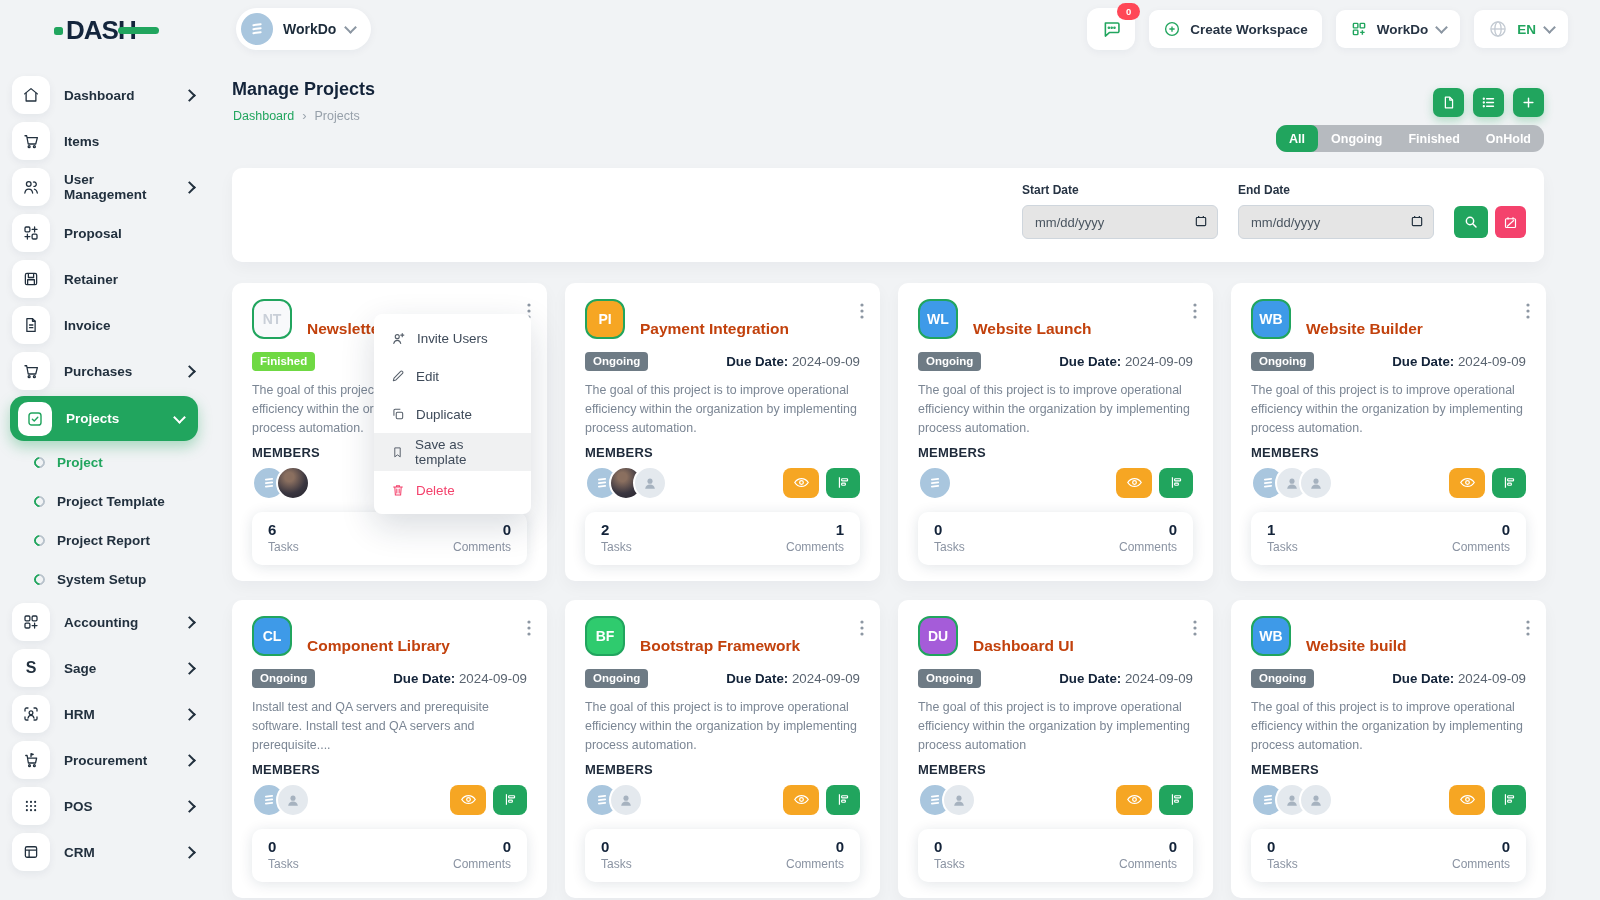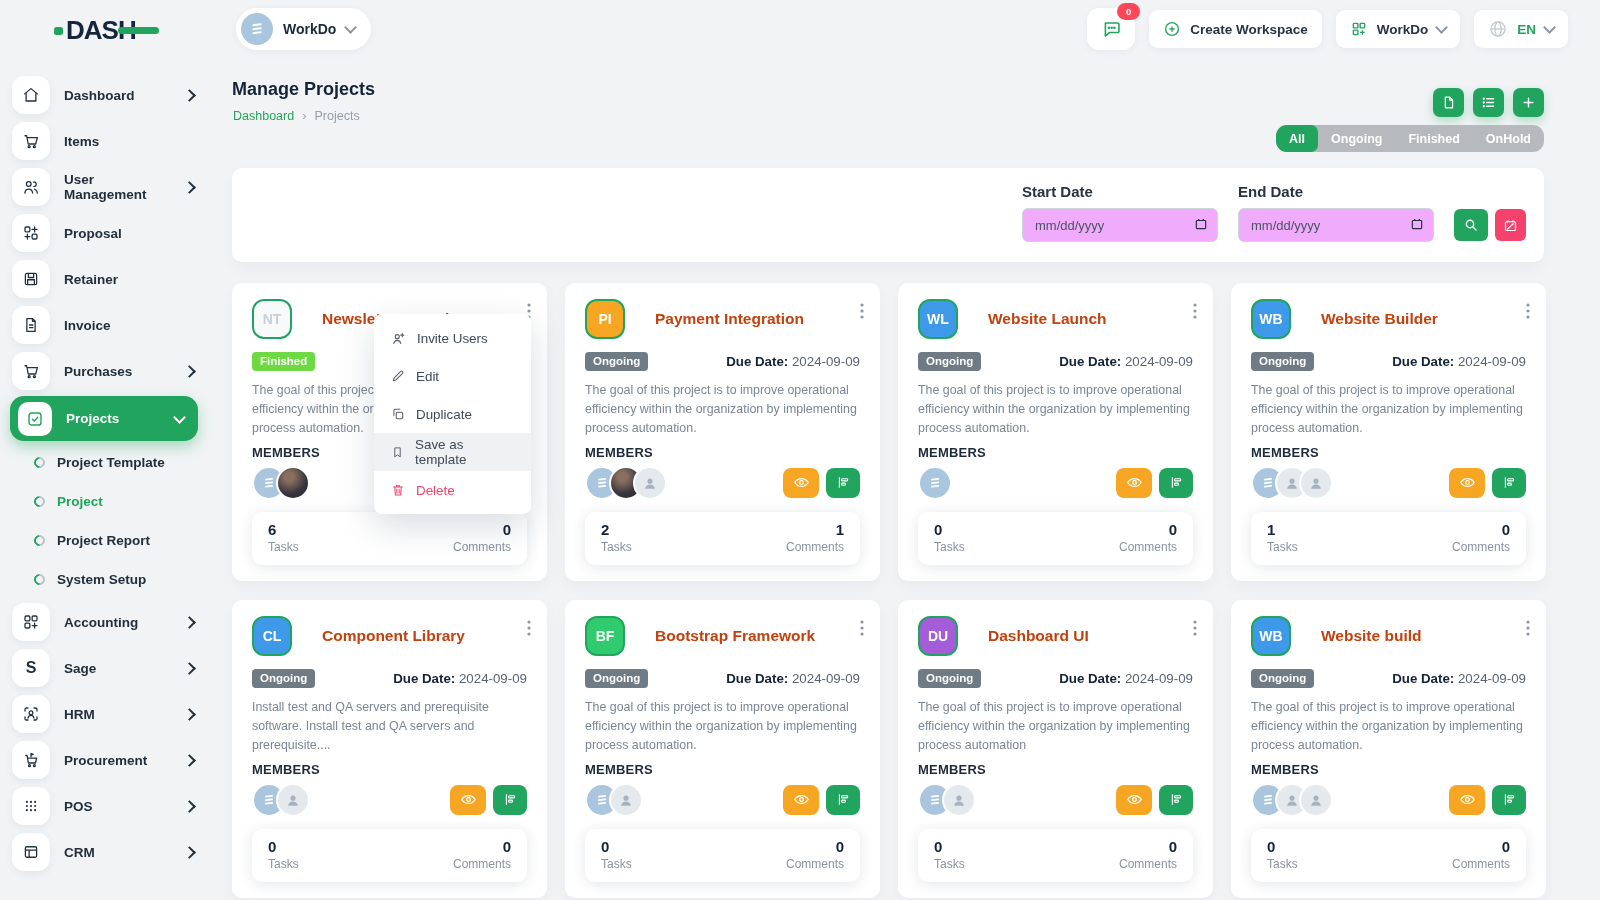--- a/index.html
+++ b/index.html
@@ -40,32 +40,32 @@
   .crumb-cur{color:#97a0aa}
   .toolbar{position:absolute;right:56px;top:88px;display:flex;gap:9px}
   .sq-btn{width:31px;height:29px;border-radius:7px;background:#21a55e;display:flex;align-items:center;justify-content:center;cursor:pointer;box-shadow:0 4px 10px rgba(33,165,94,.3)}
   .segs{position:absolute;right:56px;top:125px;display:flex;background:#b6babf;border-radius:11px;height:27px;align-items:center;overflow:hidden}
   .seg{padding:0 13px;font-size:12.5px;font-weight:700;color:#fff;height:27px;display:flex;align-items:center;cursor:pointer}
   .seg.active{background:#21a55e;border-radius:7px}
   
   .filter-card{position:absolute;left:232px;right:56px;top:168px;height:94px;background:#fff;border-radius:10px;box-shadow:0 6px 16px rgba(18,38,63,.04)}
   .filters{position:absolute;right:18px;top:15px;display:flex;gap:20px;align-items:flex-end}
   .fgroup{width:196px}
-  .flabel{font-size:15px;font-weight:600;color:#273444;margin-bottom:8px}
+  .flabel{font-size:12px;font-weight:600;color:#273444;margin-bottom:8px}
   .finput{position:relative}
-  .finput input{width:100%;height:34px;border:1px solid #cfd6dd;border-radius:6px;padding:0 32px 0 12px;font-size:13px;color:#3c4653;box-sizing:border-box;background:#f0abfc;outline:none;font-family:"Liberation Sans",sans-serif}
+  .finput input{width:100%;height:34px;border:1px solid #cfd6dd;border-radius:6px;padding:0 32px 0 12px;font-size:13px;color:#3c4653;box-sizing:border-box;background:#e5e5e5;outline:none;font-family:"Liberation Sans",sans-serif}
   .finput input::placeholder{color:#4a5560}
   .cal-ic{position:absolute;right:10px;top:9px}
   .f-actions{display:flex;gap:7px;padding-bottom:1px}
   .search-btn{width:34px;height:32px;border-radius:6px;background:#21a55e;display:flex;align-items:center;justify-content:center;cursor:pointer}
   .reset-btn{width:31px;height:32px;border-radius:6px;background:#f4426c;display:flex;align-items:center;justify-content:center;cursor:pointer}
   
   .cards{position:absolute;left:232px;top:283px;display:grid;grid-template-columns:repeat(4,315px);grid-auto-rows:298px;gap:19px 18px}
   .card{position:relative;background:#fff;border-radius:10px;padding:16px 20px;box-sizing:border-box;box-shadow:0 6px 16px rgba(18,38,63,.04);overflow:hidden}
-  .card-head{display:flex;align-items:center;gap:30px;padding-right:20px}
+  .card-head{display:flex;align-items:flex-end;gap:15px;padding-right:20px}
   .p-avatar{width:40px;height:40px;border-radius:12px;border:2px solid #21a55e;display:flex;align-items:center;justify-content:center;font-size:14px;font-weight:700;box-sizing:border-box;flex:none}
   .p-title{font-size:15.5px;font-weight:700;color:#c2410c;cursor:pointer;line-height:1.2}
   .kebab{position:absolute;right:12px;top:16px;padding:4px;cursor:pointer}
   .status-row{display:flex;align-items:center;justify-content:space-between;margin-top:13px}
   .badge{border-radius:4px;padding:3px 8px 4px;font-size:11.5px;font-weight:700;color:#fff}
   .badge.finished{background:#6fd943}
   .badge.ongoing{background:#6e7b85}
   .due{font-size:13.3px;color:#5a6470}
   .due b{color:#132339;font-weight:700}
   .desc{margin:10px 0 0;font-size:12.4px;line-height:1.52;color:#7b8694;min-height:56px}
@@ -227,27 +227,27 @@
   <div class="s-item s-active">
     <span class="s-ic">
         <svg width="18" height="18" viewBox="0 0 24 24" fill="none" stroke="currentColor" stroke-width="1.9" stroke-linecap="round" stroke-linejoin="round">
           <rect x="4" y="4" width="16" height="16" rx="3.5"></rect>
           <path d="M8.5 12.3l2.5 2.5 4.7-5"></path>
         </svg>
       </span>
     <span class="s-lb">Projects</span>
     <span class="chev white"></span>
   </div>
+  <div class="s-sub active">
+    <span class="dotring"></span>
+    <span class="lb">Project</span>
+  </div>
   <div class="s-sub">
     <span class="dotring"></span>
     <span class="lb">Project Template</span>
-  </div>
-  <div class="s-sub active">
-    <span class="dotring"></span>
-    <span class="lb">Project</span>
   </div>
   <div class="s-sub">
     <span class="dotring"></span>
     <span class="lb">Project Report</span>
   </div>
   <div class="s-sub">
     <span class="dotring"></span>
     <span class="lb">System Setup</span>
   </div>
   <div class="s-item">

